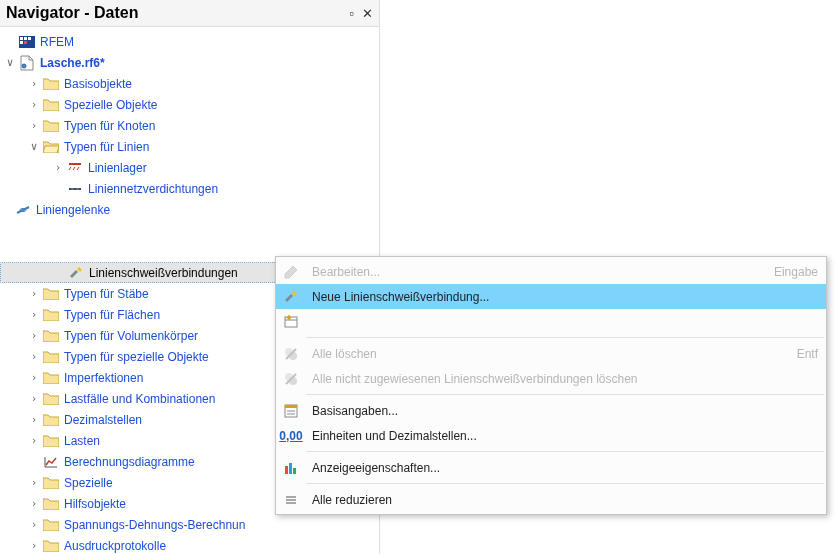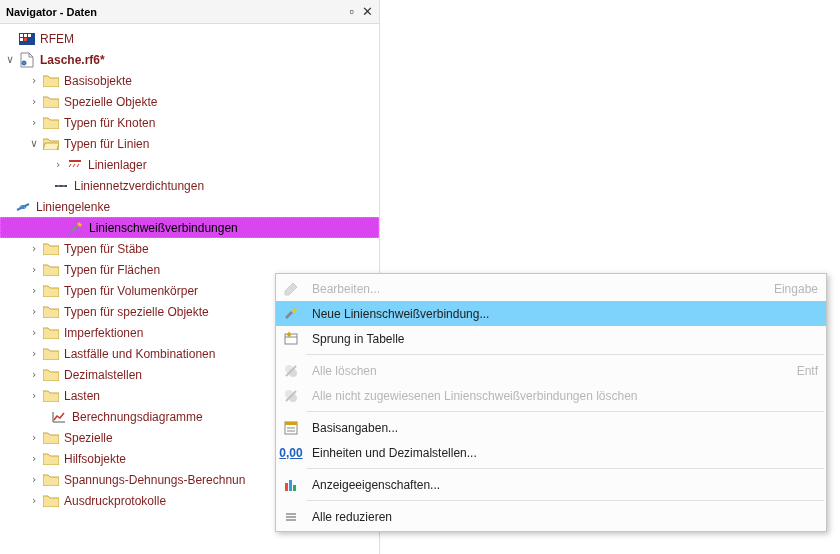--- a/index.html
+++ b/index.html
@@ -1,32 +1,32 @@
 <!DOCTYPE html>
 <html><head>
 <meta charset="utf-8">
 <style>
   * { box-sizing: border-box; margin: 0; padding: 0; font-family: "Segoe UI", Tahoma, sans-serif; font-size: 12px; }
   body { background: #fff; width: 840px; height: 554px; overflow: hidden; position: relative; }
   .panel { width: 380px; height: 554px; border-right: 1px solid #ddd; }
   .panel-header { display: flex; align-items: center; justify-content: space-between; padding: 4px 6px; background: #f5f5f5; border-bottom: 1px solid #ddd; }
-  .panel-title { font-weight: bold; font-size: 11px; }
+  .panel-title { font-weight: bold; font-size: 16px; }
   .panel-actions { display: flex; gap: 8px; }
   .panel-actions span { cursor: pointer; font-size: 13px; color: #333; }
   .tree { padding: 4px 0; }
   .tree-node { display: flex; align-items: center; height: 21px; white-space: nowrap; }
   .expander { width: 12px; height: 12px; display: flex; align-items: center; justify-content: center; cursor: pointer; color: #666; margin-right: 2px; font-size: 11px; font-family: monospace; }
   .expander.empty { visibility: hidden; }
   .icon-slot { width: 18px; height: 16px; display: flex; align-items: center; justify-content: center; margin-right: 4px; }
   .folder-icon svg { width: 16px; height: 13px; }
-  .tree-label { color: #7f1d1d; }
-  .tree-node.selected { background: #d946ef; border: 1px dotted #7caed6; border-radius: 1px; }
+  .tree-label { color: #1d4ed8; }
+  .tree-node.selected { background: #e5e5e5; border: 1px dotted #7caed6; border-radius: 1px; margin-top: 42px; }
   .tree-node.selected .tree-label { color: #000; }
   
-  .context-menu { position: absolute; left: 275px; top: 273px; width: 552px; background: #fcfcfc; border: 1px solid #c5c5c5; box-shadow: 2px 2px 6px rgba(0,0,0,.25); padding: 2px 0; }
+  .context-menu { position: absolute; left: 275px; top: 256px; width: 552px; background: #fcfcfc; border: 1px solid #c5c5c5; box-shadow: 2px 2px 6px rgba(0,0,0,.25); padding: 2px 0; }
   .menu-item { display: flex; align-items: center; height: 25px; padding: 0 8px 0 2px; cursor: default; }
   .menu-item.highlighted { background: #7dd3fc; }
   .menu-icon { width: 26px; height: 25px; display: flex; align-items: center; justify-content: center; }
   .menu-label { flex: 1; color: #222; padding-left: 8px; }
   .menu-shortcut { color: #555; padding-left: 20px; }
   .menu-item.disabled .menu-label, .menu-item.disabled .menu-shortcut, .menu-item.disabled .menu-icon { color: #999; opacity: .7; }
   .menu-sep { height: 1px; background: #e0e0e0; margin: 3px 2px 3px 30px; }
 </style>
 </head>
 <body>
@@ -112,21 +112,21 @@
       <span class="icon-slot">
           <svg width="16" height="14" viewBox="0 0 16 14">
             <line x1="2" y1="3" x2="14" y2="3" stroke="#c0392b" stroke-width="2"></line>
             <line x1="4" y1="6" x2="2" y2="9" stroke="#c0392b"></line>
             <line x1="8" y1="6" x2="6" y2="9" stroke="#c0392b"></line>
             <line x1="12" y1="6" x2="10" y2="9" stroke="#c0392b"></line>
           </svg>
         </span>
       <span class="tree-label">Linienlager</span>
     </div>
-    <div class="tree-node" style="padding-left:38px">
+    <div class="tree-node" style="padding-left:52px">
       <span class="expander empty"></span>
       <span class="icon-slot">
           <svg width="16" height="14" viewBox="0 0 16 14">
             <line x1="2" y1="7" x2="14" y2="7" stroke="#2c3e50" stroke-width="1.5"></line>
             <circle cx="3" cy="7" r="1" fill="#2c3e50"></circle>
             <circle cx="8" cy="7" r="1" fill="#2c3e50"></circle>
             <circle cx="13" cy="7" r="1" fill="#2c3e50"></circle>
           </svg>
         </span>
       <span class="tree-label">Liniennetzverdichtungen</span>
@@ -217,21 +217,21 @@
     </div>
     <div class="tree-node" style="padding-left:28px">
       <span class="expander">›</span>
       <span class="icon-slot folder-icon">
           <svg viewBox="0 0 16 13">
             <path d="M0 2h5l2 2h9v9H0z" fill="#f7e39c" stroke="#caa73a"></path>
           </svg>
         </span>
       <span class="tree-label">Lasten</span>
     </div>
-    <div class="tree-node" style="padding-left:36px">
+    <div class="tree-node" style="padding-left:28px">
       <span class="expander empty"></span>
       <span class="icon-slot">
           <svg width="16" height="14" viewBox="0 0 16 14">
             <polyline points="2,12 2,2" fill="none" stroke="#555"></polyline>
             <polyline points="2,12 14,12" fill="none" stroke="#555"></polyline>
             <polyline points="3,10 6,6 9,8 13,3" fill="none" stroke="#c0392b" stroke-width="1.5"></polyline>
           </svg>
         </span>
       <span class="tree-label">Berechnungsdiagramme</span>
     </div>
@@ -295,21 +295,20 @@
     <span class="menu-label">Neue Linienschweißverbindung...</span>
   </div>
   <div class="menu-item">
     <span class="menu-icon">
         <svg width="16" height="16" viewBox="0 0 16 16">
           <rect x="2" y="3" width="12" height="10" fill="#fff" stroke="#888"></rect>
           <line x1="2" y1="6" x2="14" y2="6" stroke="#888"></line>
           <path d="M6 1 L6 5 L4 3 M6 5 L8 3" fill="none" stroke="#d4a017" stroke-width="1.5"></path>
         </svg>
       </span>
-    <span class="menu-label">Sprung in Tabelle</span>
   </div>
   <div class="menu-sep"></div>
   <div class="menu-item disabled">
     <span class="menu-icon">
         <svg width="16" height="16" viewBox="0 0 16 16">
           <circle cx="6" cy="6" r="4" fill="#ddd"></circle>
           <circle cx="10" cy="10" r="4" fill="#ccc"></circle>
           <line x1="3" y1="13" x2="13" y2="3" stroke="#aaa" stroke-width="2"></line>
         </svg>
       </span>

